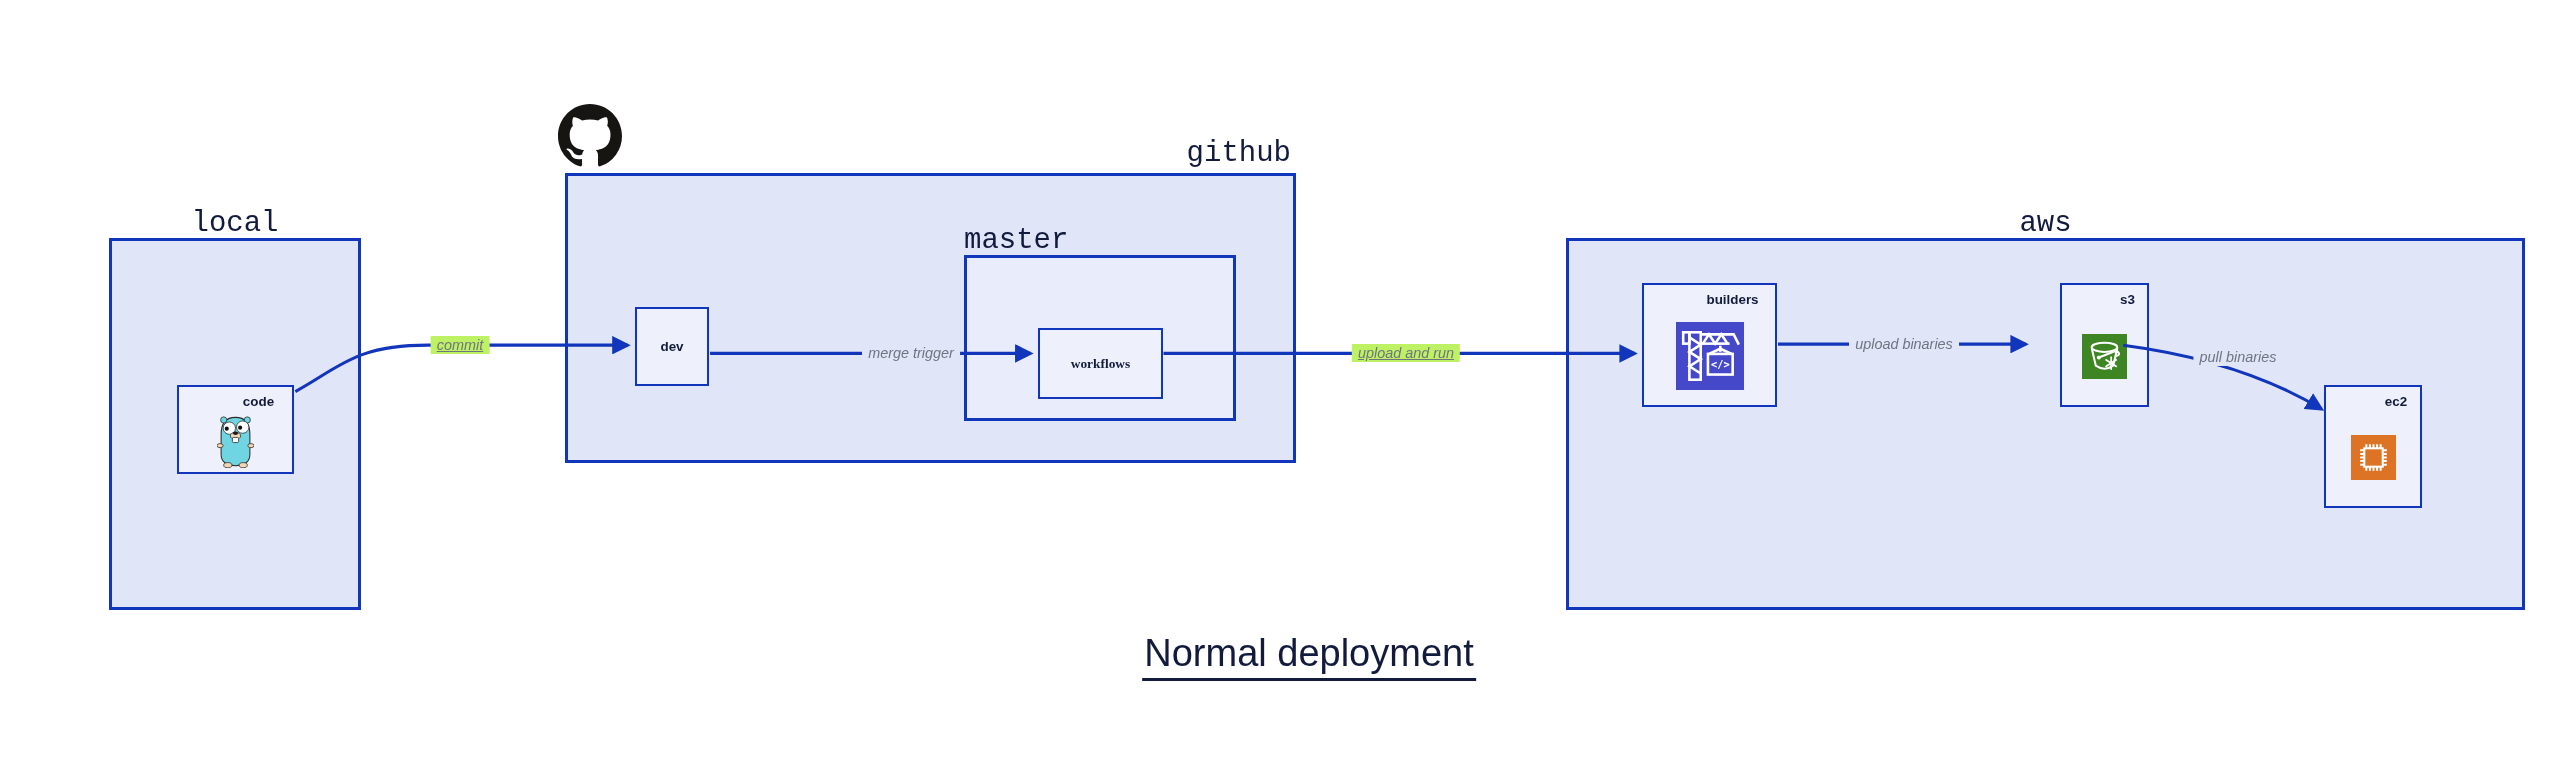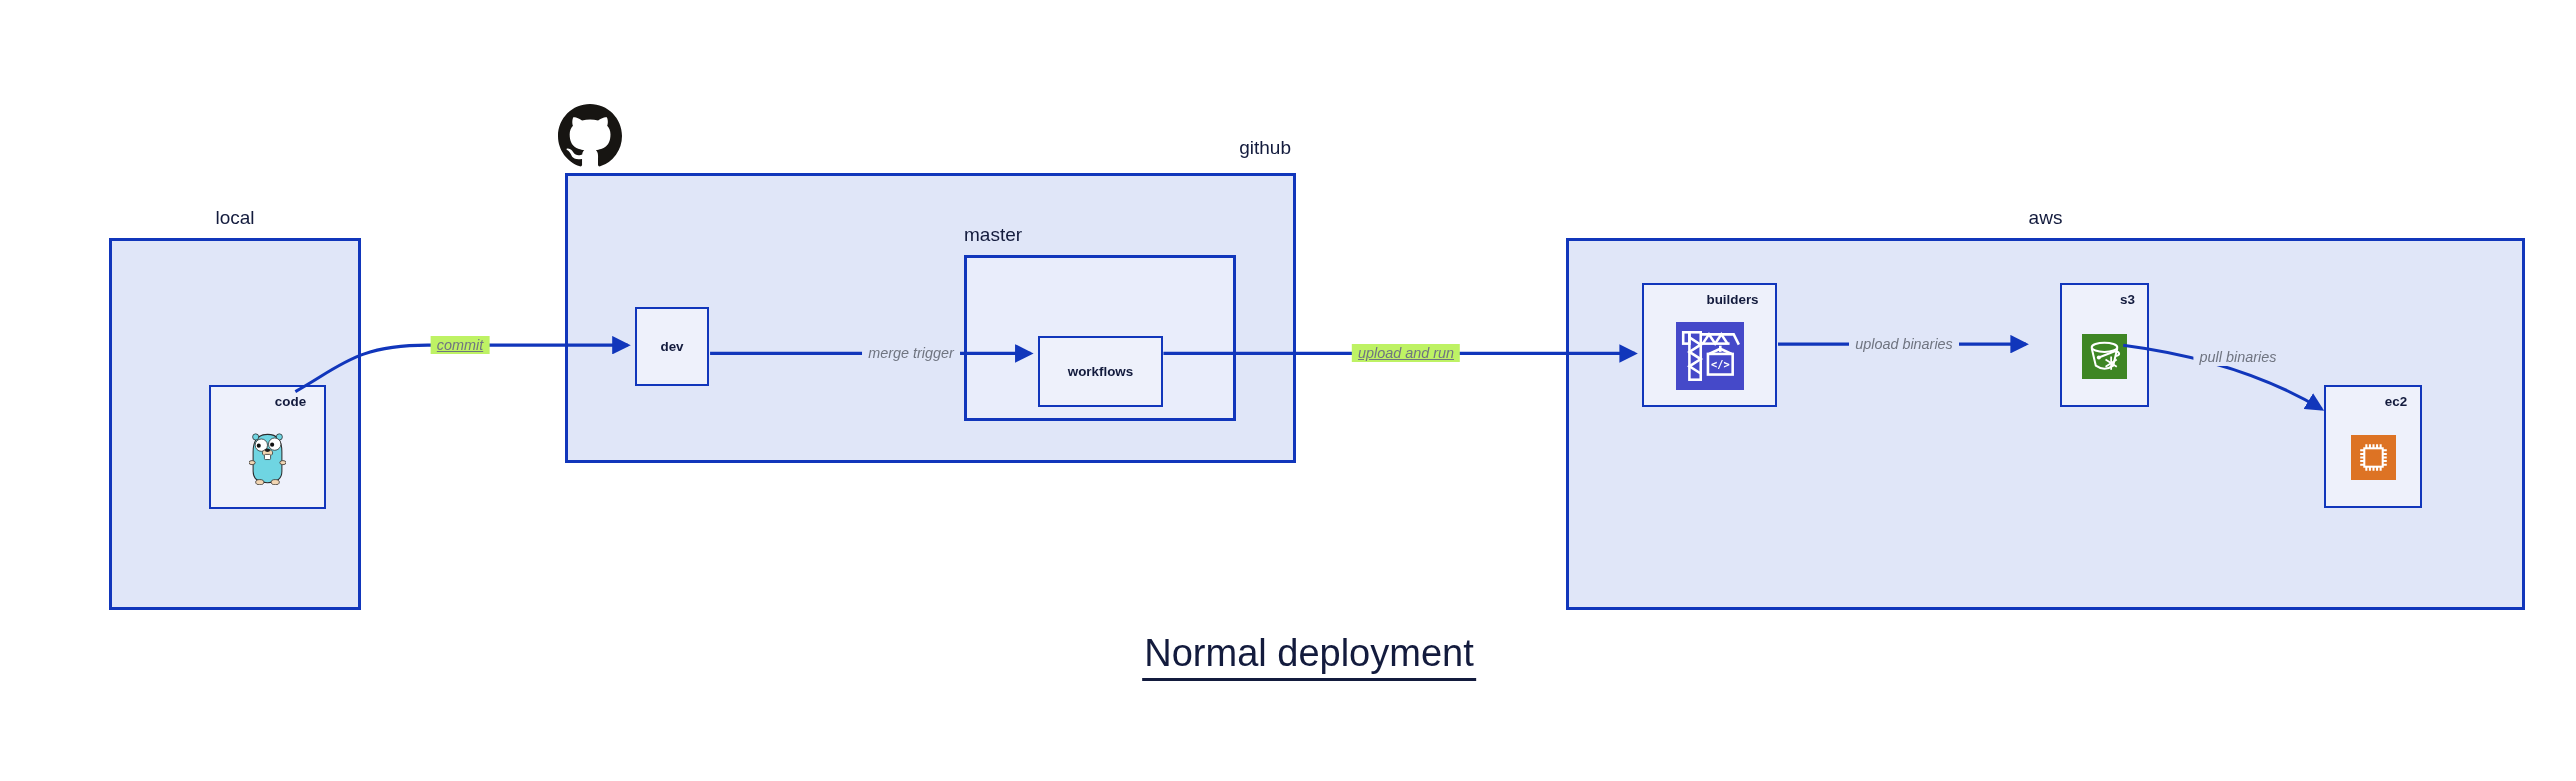--- a/index.html
+++ b/index.html
@@ -8,36 +8,36 @@
     font-family:"Liberation Sans",sans-serif;
   }
   
   .zone{position:absolute;border:3.1px solid var(--blue);background:var(--outerFill);box-sizing:border-box;}
   .zone-local  {left:109px; top:238px; width:252px;  height:372px;}
   .zone-github {left:565px;top:173px; width:731px; height:290px;}
   .zone-master {left:964px;top:255px; width:272px;  height:166px;background:var(--masterFill);}
   .zone-aws    {left:1566px;top:238px; width:959px; height:372px;}
 
   .zone-label{
-    position:absolute;color:var(--navy);font-size:19px;line-height:1.1;
-    letter-spacing:0px;white-space:nowrap;
+    position:absolute;color:var(--navy);font-size:29px;line-height:1.1;
+    letter-spacing:0px;white-space:nowrap;font-family:Liberation Mono, monospace;
   }
   .zl-local {left:109px; top:208px; width:252px; text-align:center;}
   .zl-github{left:1085px;top:138px; width:206px; text-align:right;}
   .zl-master{left:964px;top:225px; width:272px; text-align:left;}
   .zl-aws   {left:1566px;top:208px; width:959px;text-align:center;}
 
   
   .node{
     position:absolute;border:2.6px solid var(--blue);background:var(--nodeFill);box-sizing:border-box;
     display:flex;flex-direction:column;align-items:center;
   }
-  .node-code     {left:177px; top:385px;width:117px;height:124px;margin-left:32px;}
+  .node-code     {left:177px; top:385px;width:117px;height:89px;}
   .node-dev      {left:635px;top:307px;width:74px;height:79px;justify-content:center;}
-  .node-workflows{left:1038px;top:336px;width:125px;height:71px;justify-content:center;}
+  .node-workflows{left:1038px;top:328px;width:125px;height:71px;justify-content:center;font-family:Liberation Serif, serif;}
   .node-builders {left:1642px;top:283px;width:135px;height:124px;}
   .node-s3       {left:2033px;top:283px;width:89px;height:124px;margin-left:27px;}
   .node-ec2      {left:2324px;top:385px;width:98px;height:123px;}
   .node-label{color:var(--navy);font-size:13.4px;font-weight:bold;white-space:nowrap;}
   .node .node-label.top{margin-top:7.2px;padding-left:46px;}
   .icon-slot{flex:1;display:flex;align-items:center;justify-content:center;}
 
   
   .arrows{position:absolute;left:0;top:0;width:2604px;height:781px;pointer-events:none;z-index:3;}
   .arrows path{stroke:var(--blue);stroke-width:6;fill:none;}

